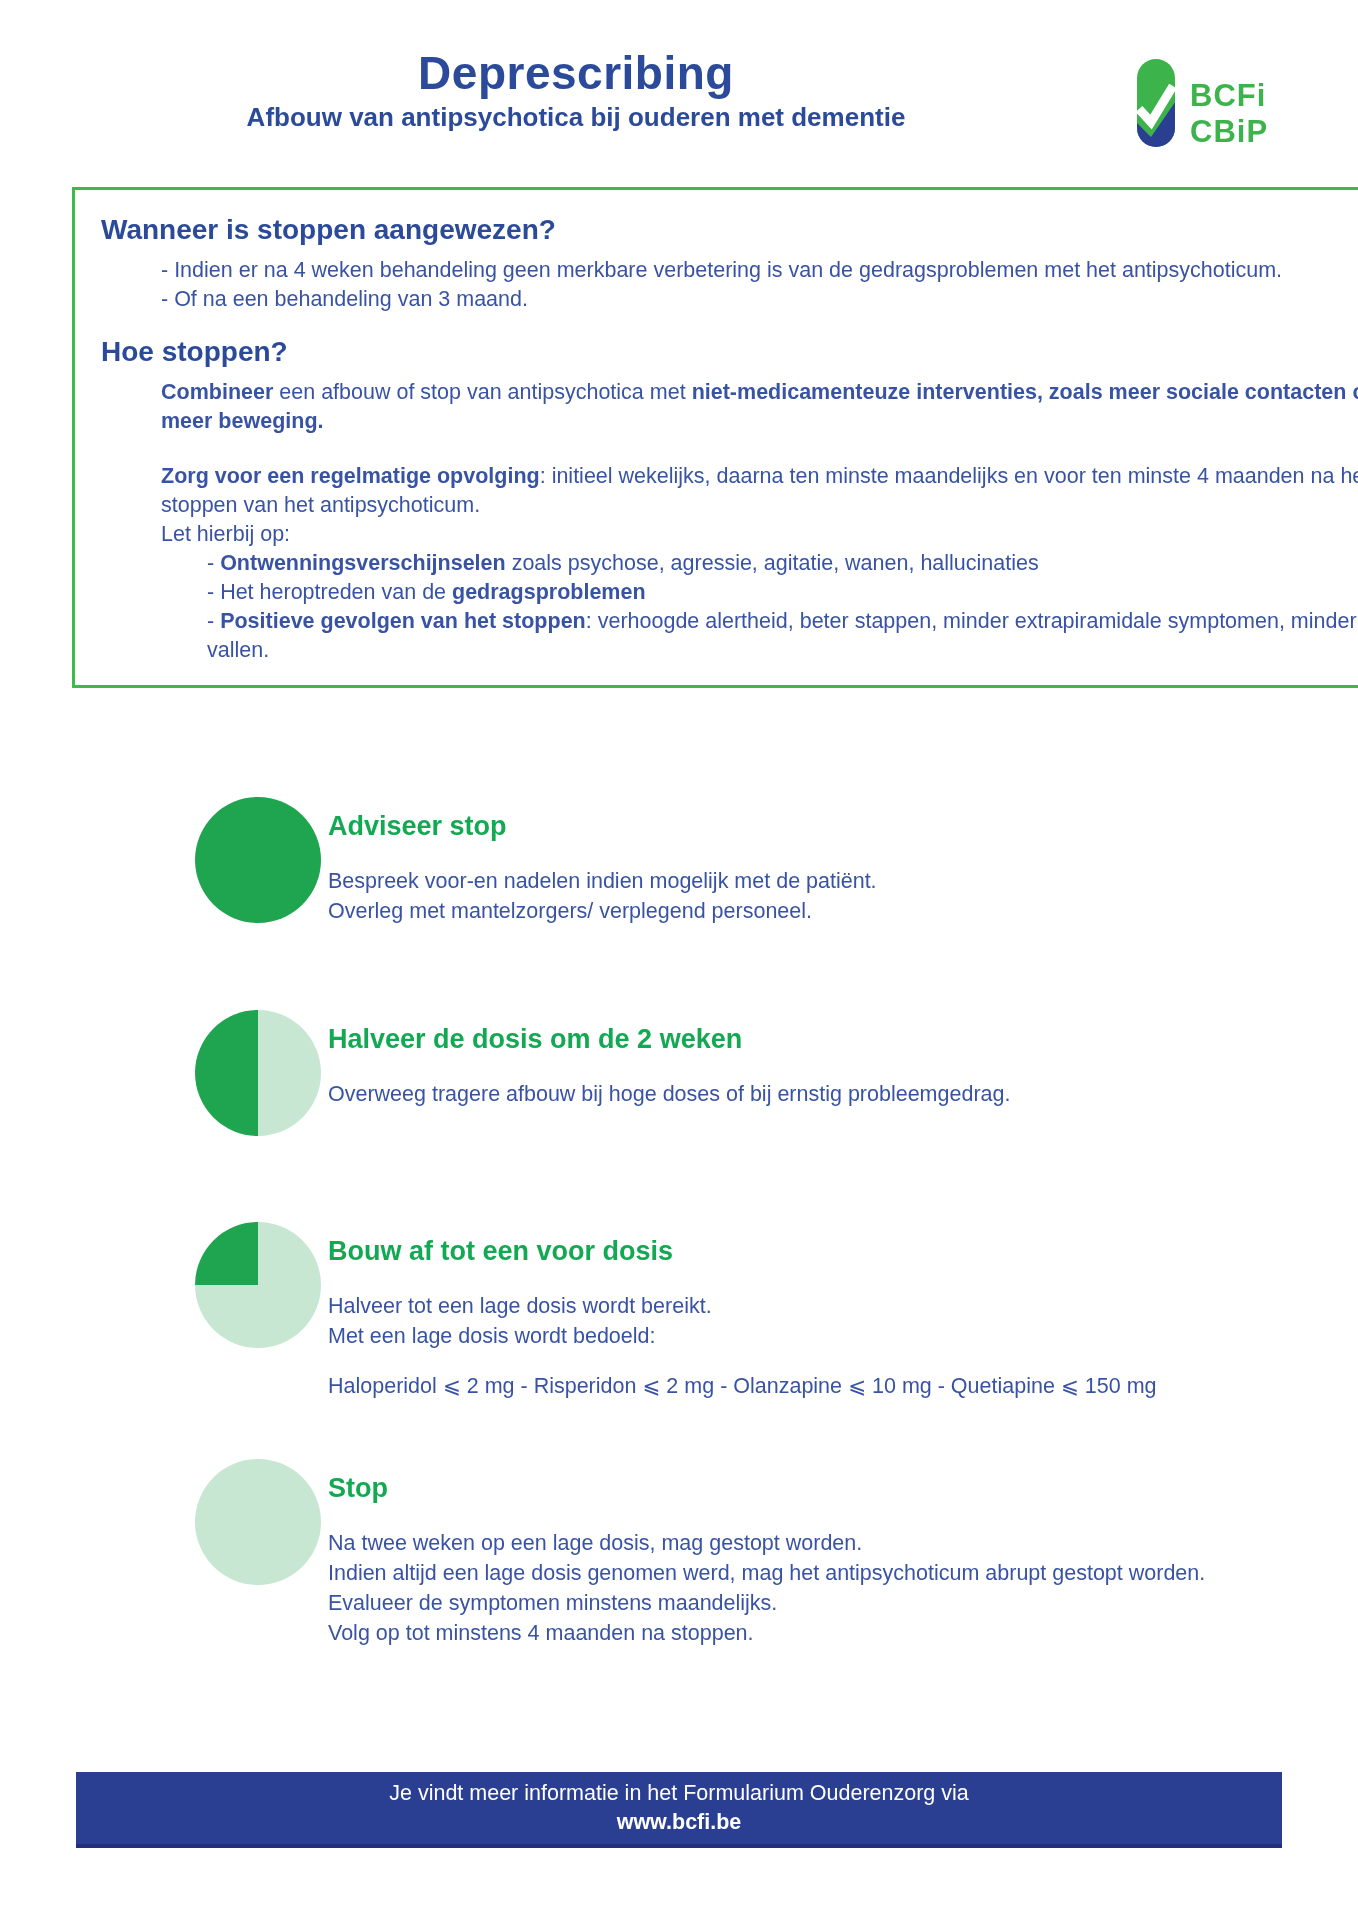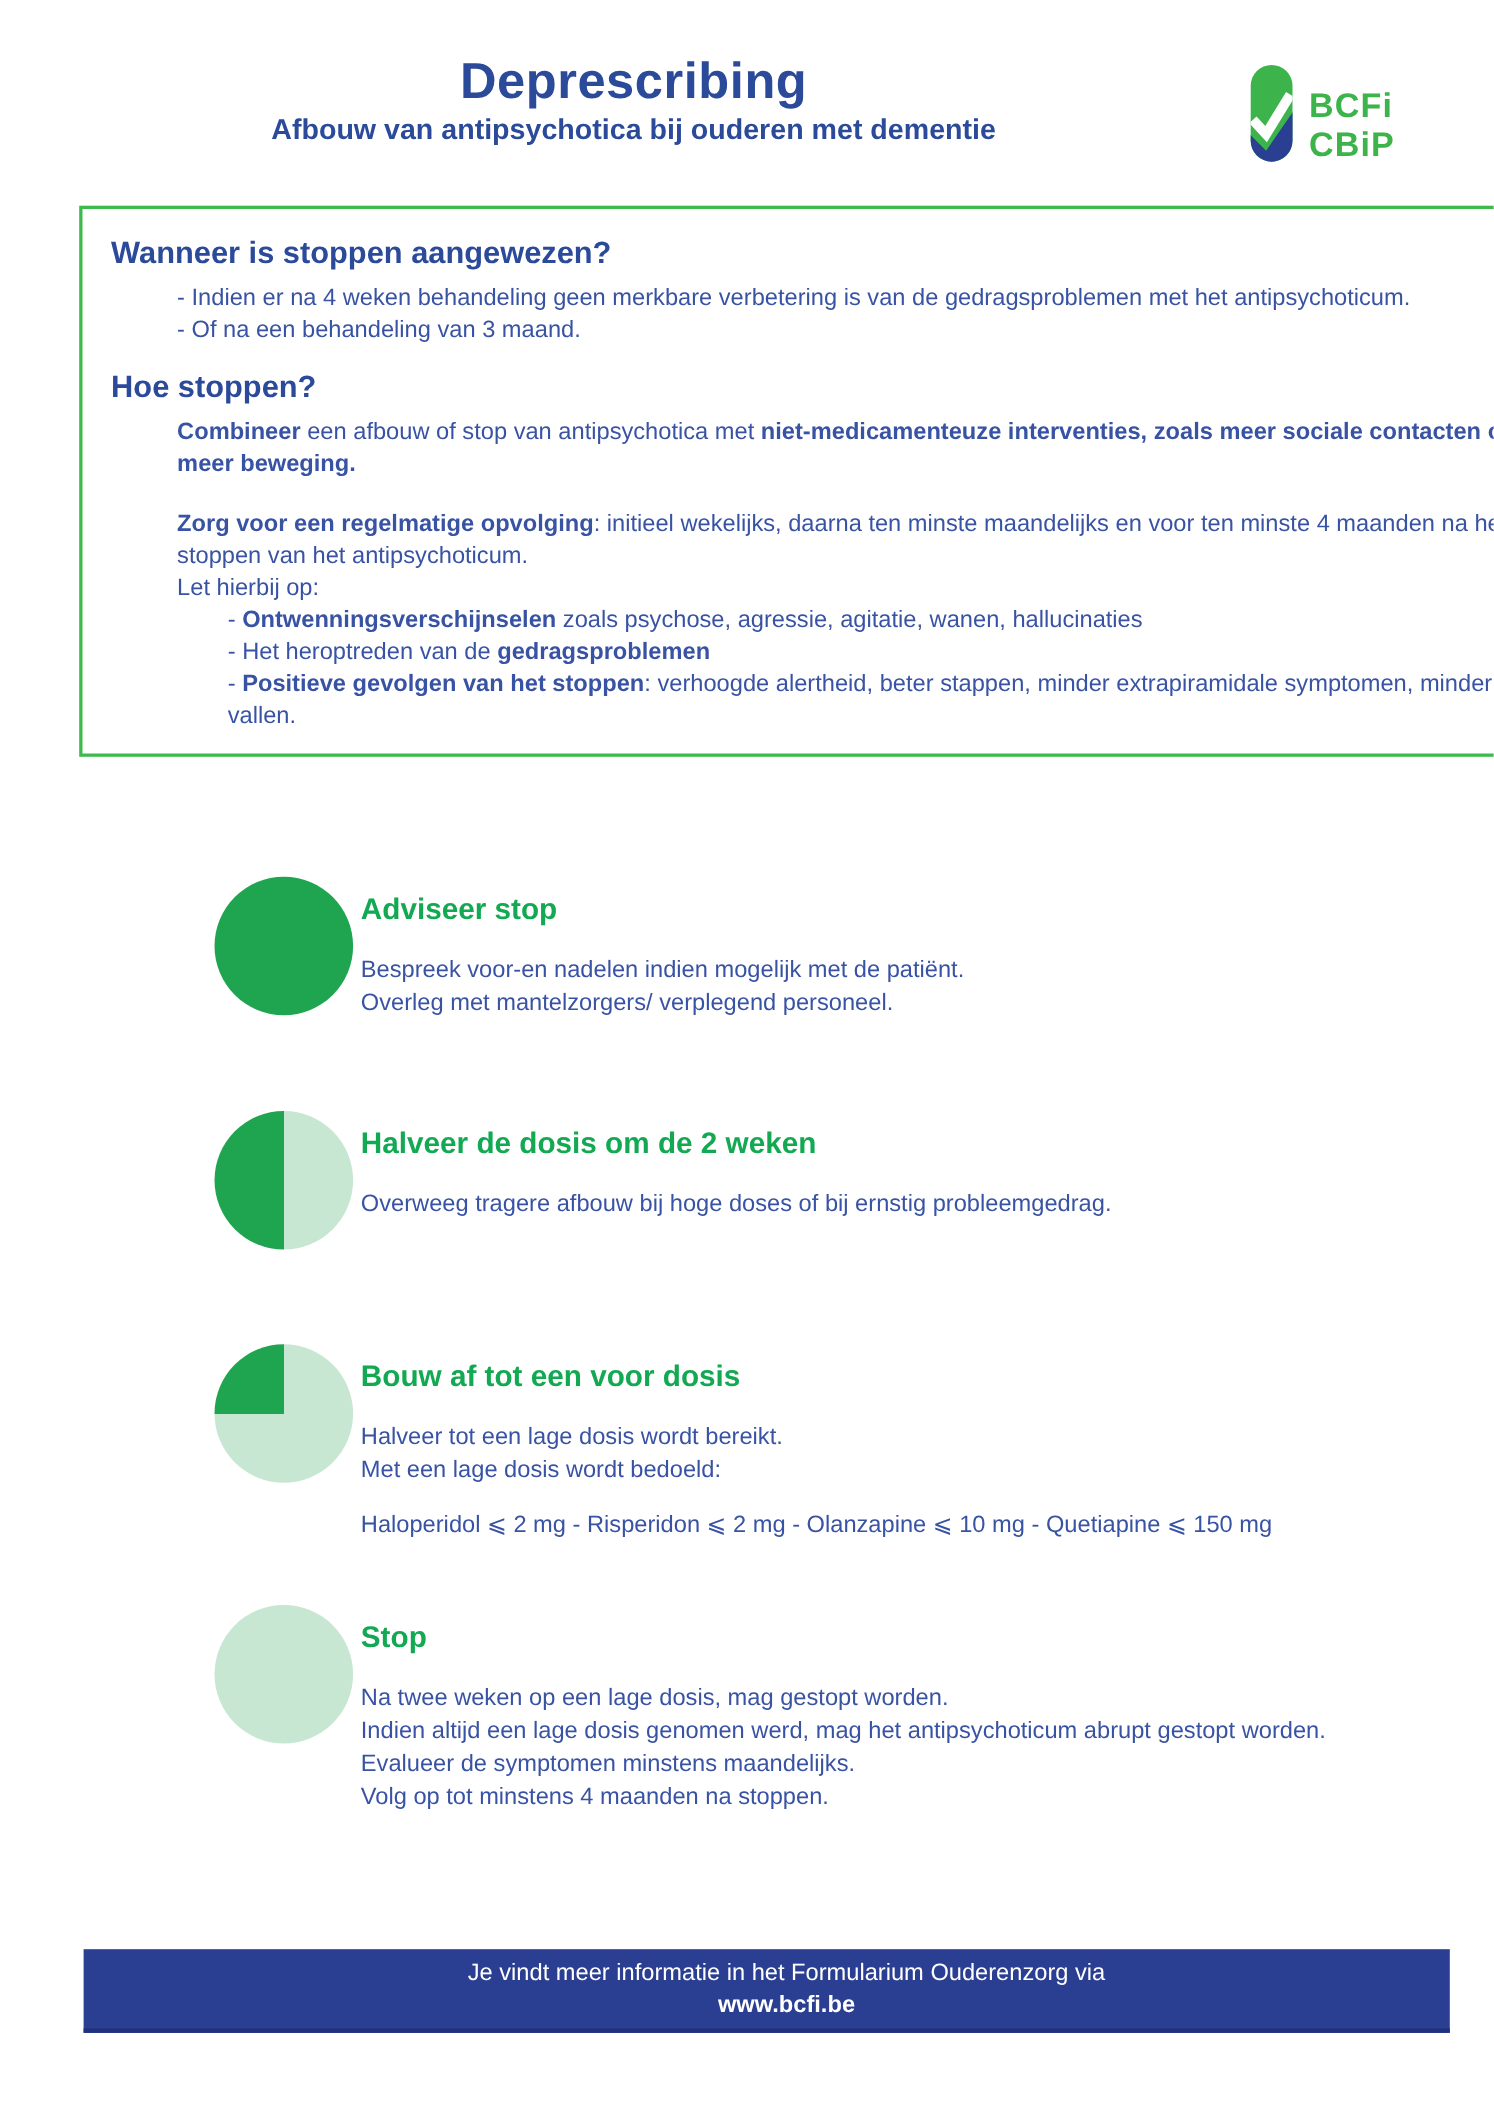--- a/index.html
+++ b/index.html
@@ -126,21 +126,20 @@
     width: 1206px;
     height: 72px;
     background: #2B3F92;
     border-bottom: 4px solid #20307E;
     display: flex;
     flex-direction: column;
     align-items: center;
     justify-content: center;
     gap: 4px;
     color: #ffffff;
-    padding-left: 36px;
   }
   .footer-line { font-size: 21.5px; }
   .footer-url { font-size: 21.5px; font-weight: bold; color: #ffffff; text-decoration: none; }
 </style>
 </head>
 <body>
 
 <div class="page">
 
   <div class="header">

